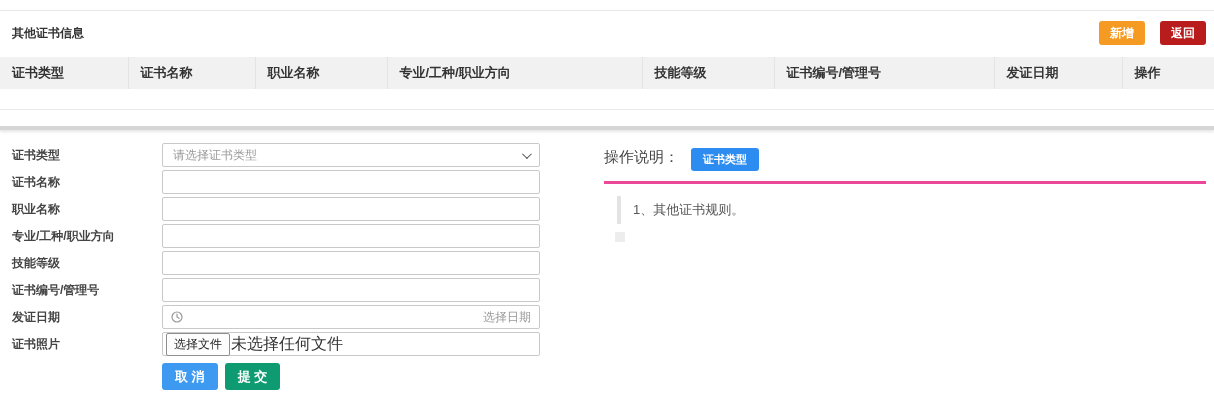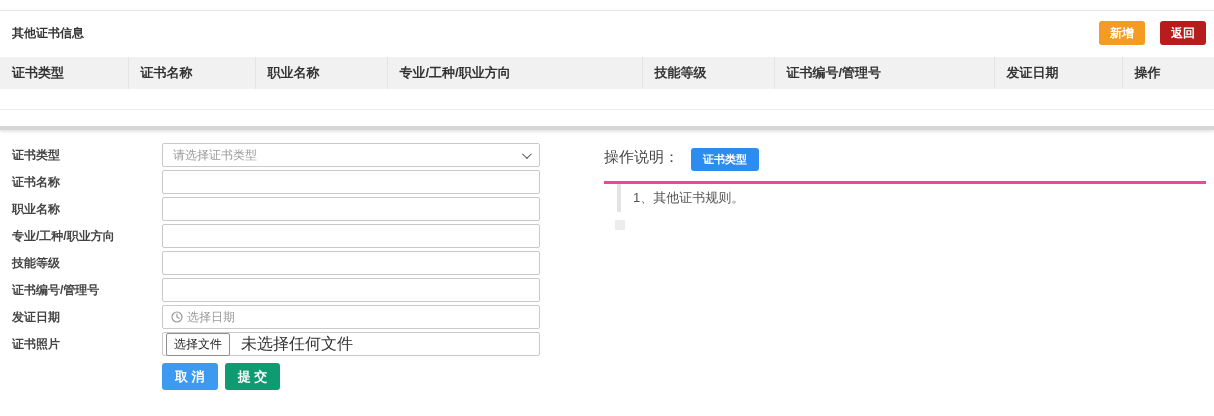--- a/index.html
+++ b/index.html
@@ -38,40 +38,40 @@
   .form-row { display:flex; align-items:center; height:27px; }
   .form-label { width:150px; font-size:12px; font-weight:bold; color:#444; flex:none; }
   .control { width:378px; height:24px; border:1px solid #c9c9c9; border-radius:2px;
     background:#fff; font-size:12px; }
   .fake-select { display:flex; align-items:center; justify-content:space-between;
     padding:0 10px; cursor:pointer; }
   .fake-select .ph { color:#999; }
   .chev { width:7px; height:7px; border-right:1.5px solid #555; border-bottom:1.5px solid #555;
     transform:rotate(45deg) translateY(-2px); flex:none; }
   input.control { padding:0 8px; outline:none; font-family:inherit; color:#333; }
-  .date-box { display:flex; align-items:center; padding:0 8px; gap:4px; cursor:pointer; }
+  .date-box { display:flex; align-items:center; padding:0 8px; gap:12px; cursor:pointer;justify-content:space-between; }
   .date-box .ph { color:#999; }
   .clock-icon { flex:none; display:flex; }
-  .file-box { display:flex; align-items:center; padding:0 3px; gap:11px; }
+  .file-box { display:flex; align-items:center; padding:0 3px; gap:1px; }
   .file-btn { border:1px solid #8f8f8f; background:#fdfdfd; border-radius:2px;
     font-size:12px; color:#222; padding:2px 7px; cursor:pointer; font-family:inherit; }
   .file-status { font-size:16px; color:#333; }
 
   .form-actions { margin-left:150px; margin-top:5px; display:flex; gap:7px; }
   .btn-lg { font-size:13px; padding:6px 13px; font-weight:bold; }
   .btn-cancel { background:#3e9af0; }
   .btn-submit { background:#0f9b72; }
 
   
   .panel-right { flex:1; margin-left:35px; padding:0 8px 0 4px; }
   .instr-header { display:flex; align-items:flex-start; padding:18px 0 10px;
     border-bottom:3px solid #ec4899; }
   .instr-title { font-size:15px; color:#444; }
   .btn-close { background:#2d8cf0; font-size:11px; padding:5px 12px; margin-left:12px; }
-  .instr-item { display:flex; align-items:flex-end; }
+  .instr-item { display:flex; align-items:flex-end; margin-top:12px; }
   .instr-bar { width:4px; height:28px; background:#e3e3e3; margin-left:13px; flex:none; }
   .instr-text { font-size:13px; color:#555; margin-left:12px; line-height:28px; }
   .instr-square { width:10px; height:10px; background:#ededed; margin:8px 0 0 11px; }
 </style>
 </head>
 <body>
 
 <div class="top-strip"></div>
 
 <div class="list-header">

